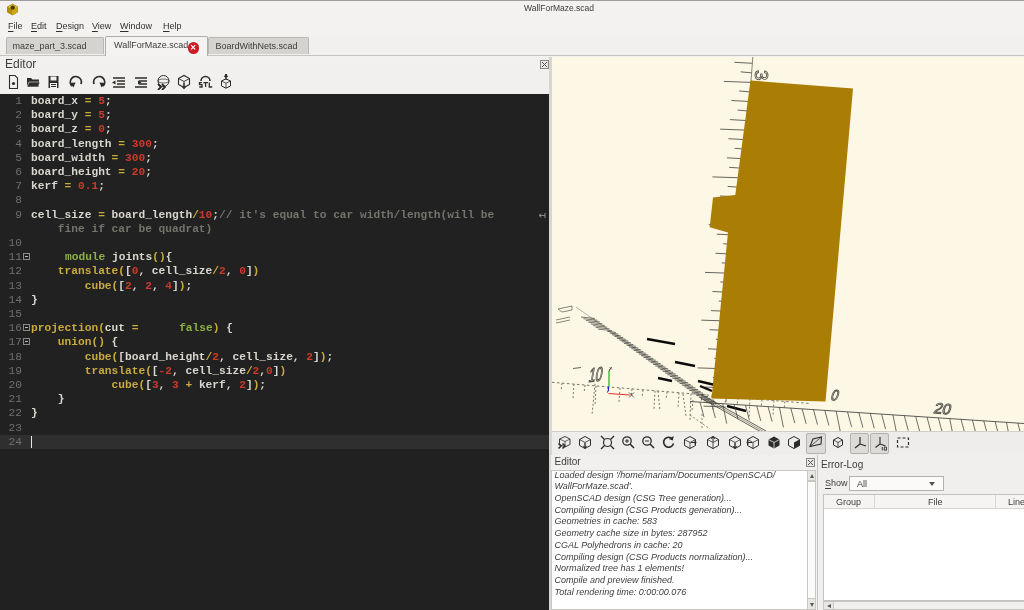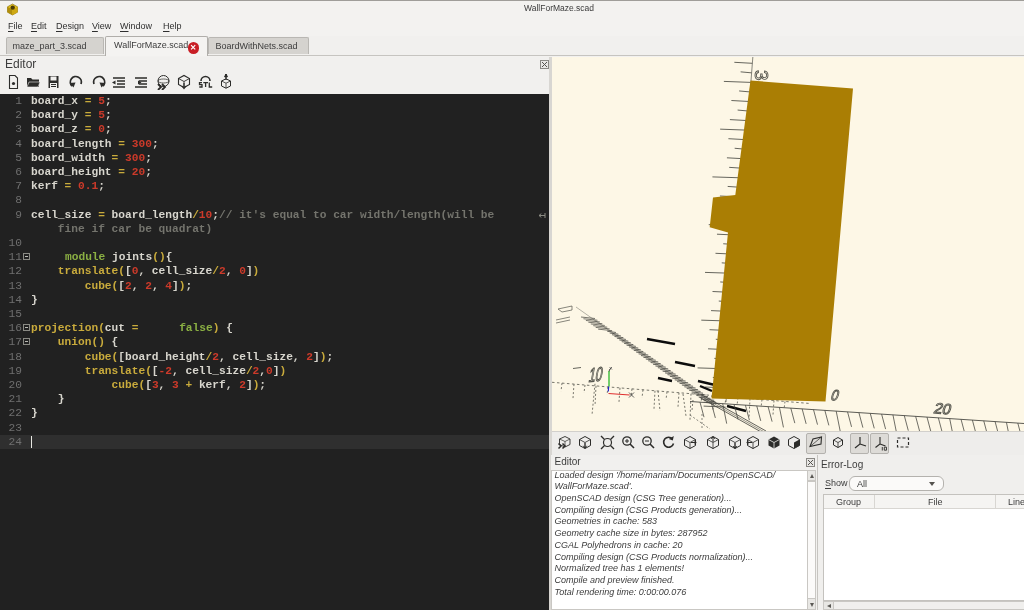--- a/index.html
+++ b/index.html
@@ -433,21 +433,21 @@
     <div style="position:absolute;left:0;top:0;width:7px;height:10px;background:#e8e7e4;border-bottom:1px solid #c9c7c3;"></div>
     <div style="position:absolute;left:1.5px;top:3px;width:0;height:0;border-left:2px solid transparent;border-right:2px solid transparent;border-bottom:4px solid #5a5854;"></div>
     <div style="position:absolute;left:0;top:10px;width:7px;height:118px;background:#fbfaf9;border:1px solid #c9c7c3;border-left:none;border-right:none;"></div>
     <div style="position:absolute;left:0;top:128px;width:7px;height:10px;background:#e8e7e4;"></div>
     <div style="position:absolute;left:1.5px;top:132px;width:0;height:0;border-left:2px solid transparent;border-right:2px solid transparent;border-top:4px solid #5a5854;"></div>
   </div>
 
   <div id="errlog" class="abs">
     <span style="position:absolute;left:3px;top:4px;font-size:10px;">Error-Log</span>
     <span style="position:absolute;left:7px;top:23px;"><u style="text-underline-offset:1.5px;">S</u>how</span>
-    <div style="position:absolute;left:31px;top:21px;width:95px;height:15px;background:#fbfaf9;border:1px solid #b4b2ae;border-radius:6px;">
+    <div style="position:absolute;left:31px;top:21px;width:95px;height:15px;background:#fbfaf9;border:1px solid #b4b2ae;border-radius:0;">
       <span style="position:absolute;left:7px;top:2px;">All</span>
       <span style="position:absolute;right:8px;top:5px;width:0;height:0;border-left:3px solid transparent;border-right:3px solid transparent;border-top:4px solid #55534f;"></span>
     </div>
     <div style="position:absolute;left:5px;top:39px;width:202px;height:107px;background:#fff;border:1px solid #c4c2be;border-right:none;">
       <div style="position:absolute;left:0;top:0;width:100%;height:14px;background:#f5f4f2;border-bottom:1px solid #d8d6d2;">
         <span style="position:absolute;left:12px;top:2px;">Group</span>
         <span style="position:absolute;left:104px;top:2px;">File</span>
         <span style="position:absolute;left:184px;top:2px;">Line</span>
         <div style="position:absolute;left:50px;top:0;width:1px;height:14px;background:#d8d6d2;"></div>
         <div style="position:absolute;left:171px;top:0;width:1px;height:14px;background:#d8d6d2;"></div>

